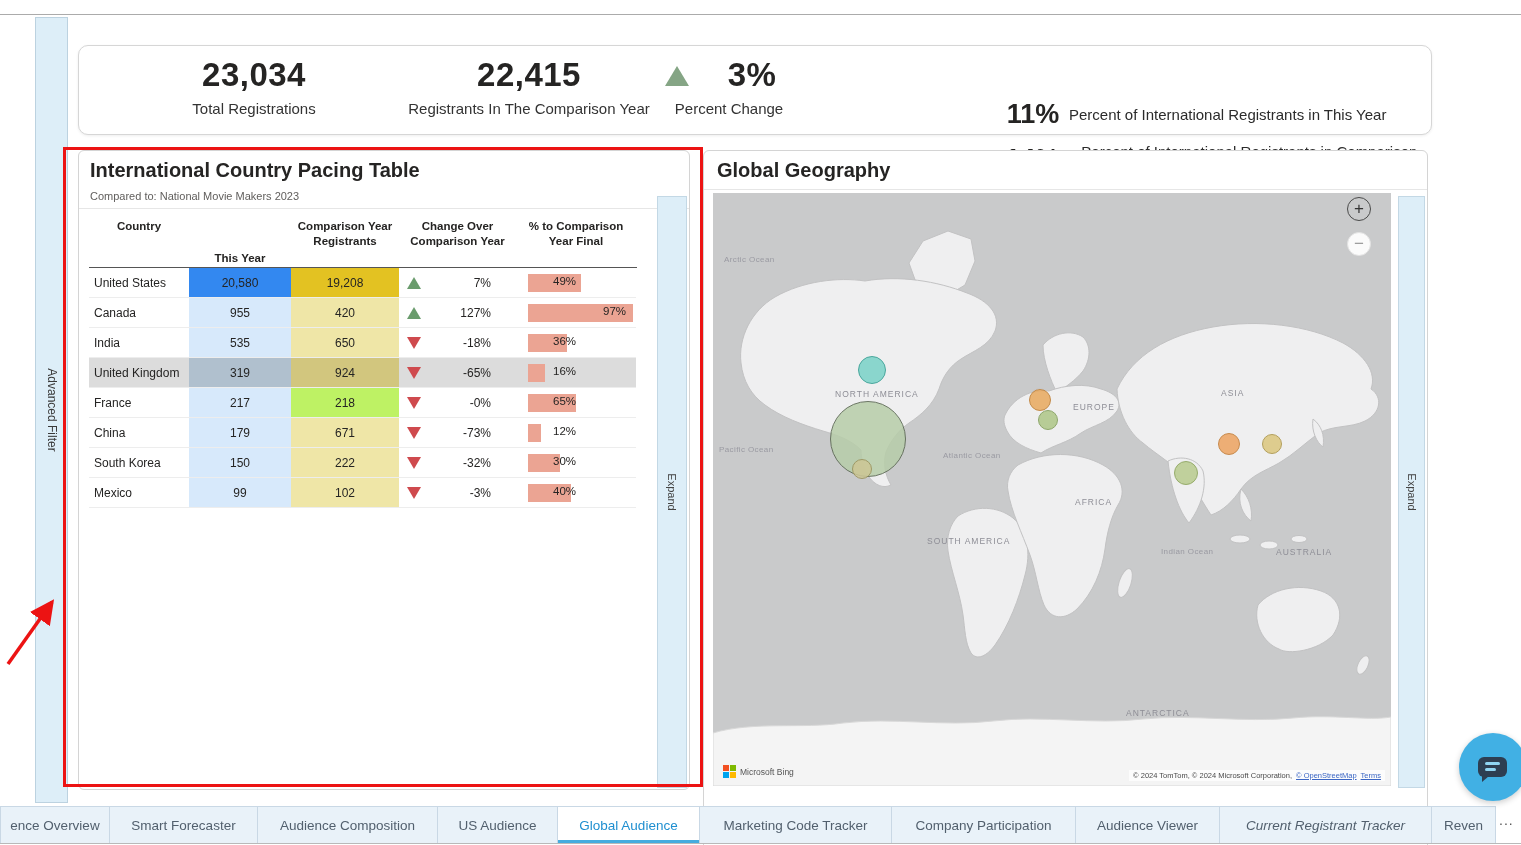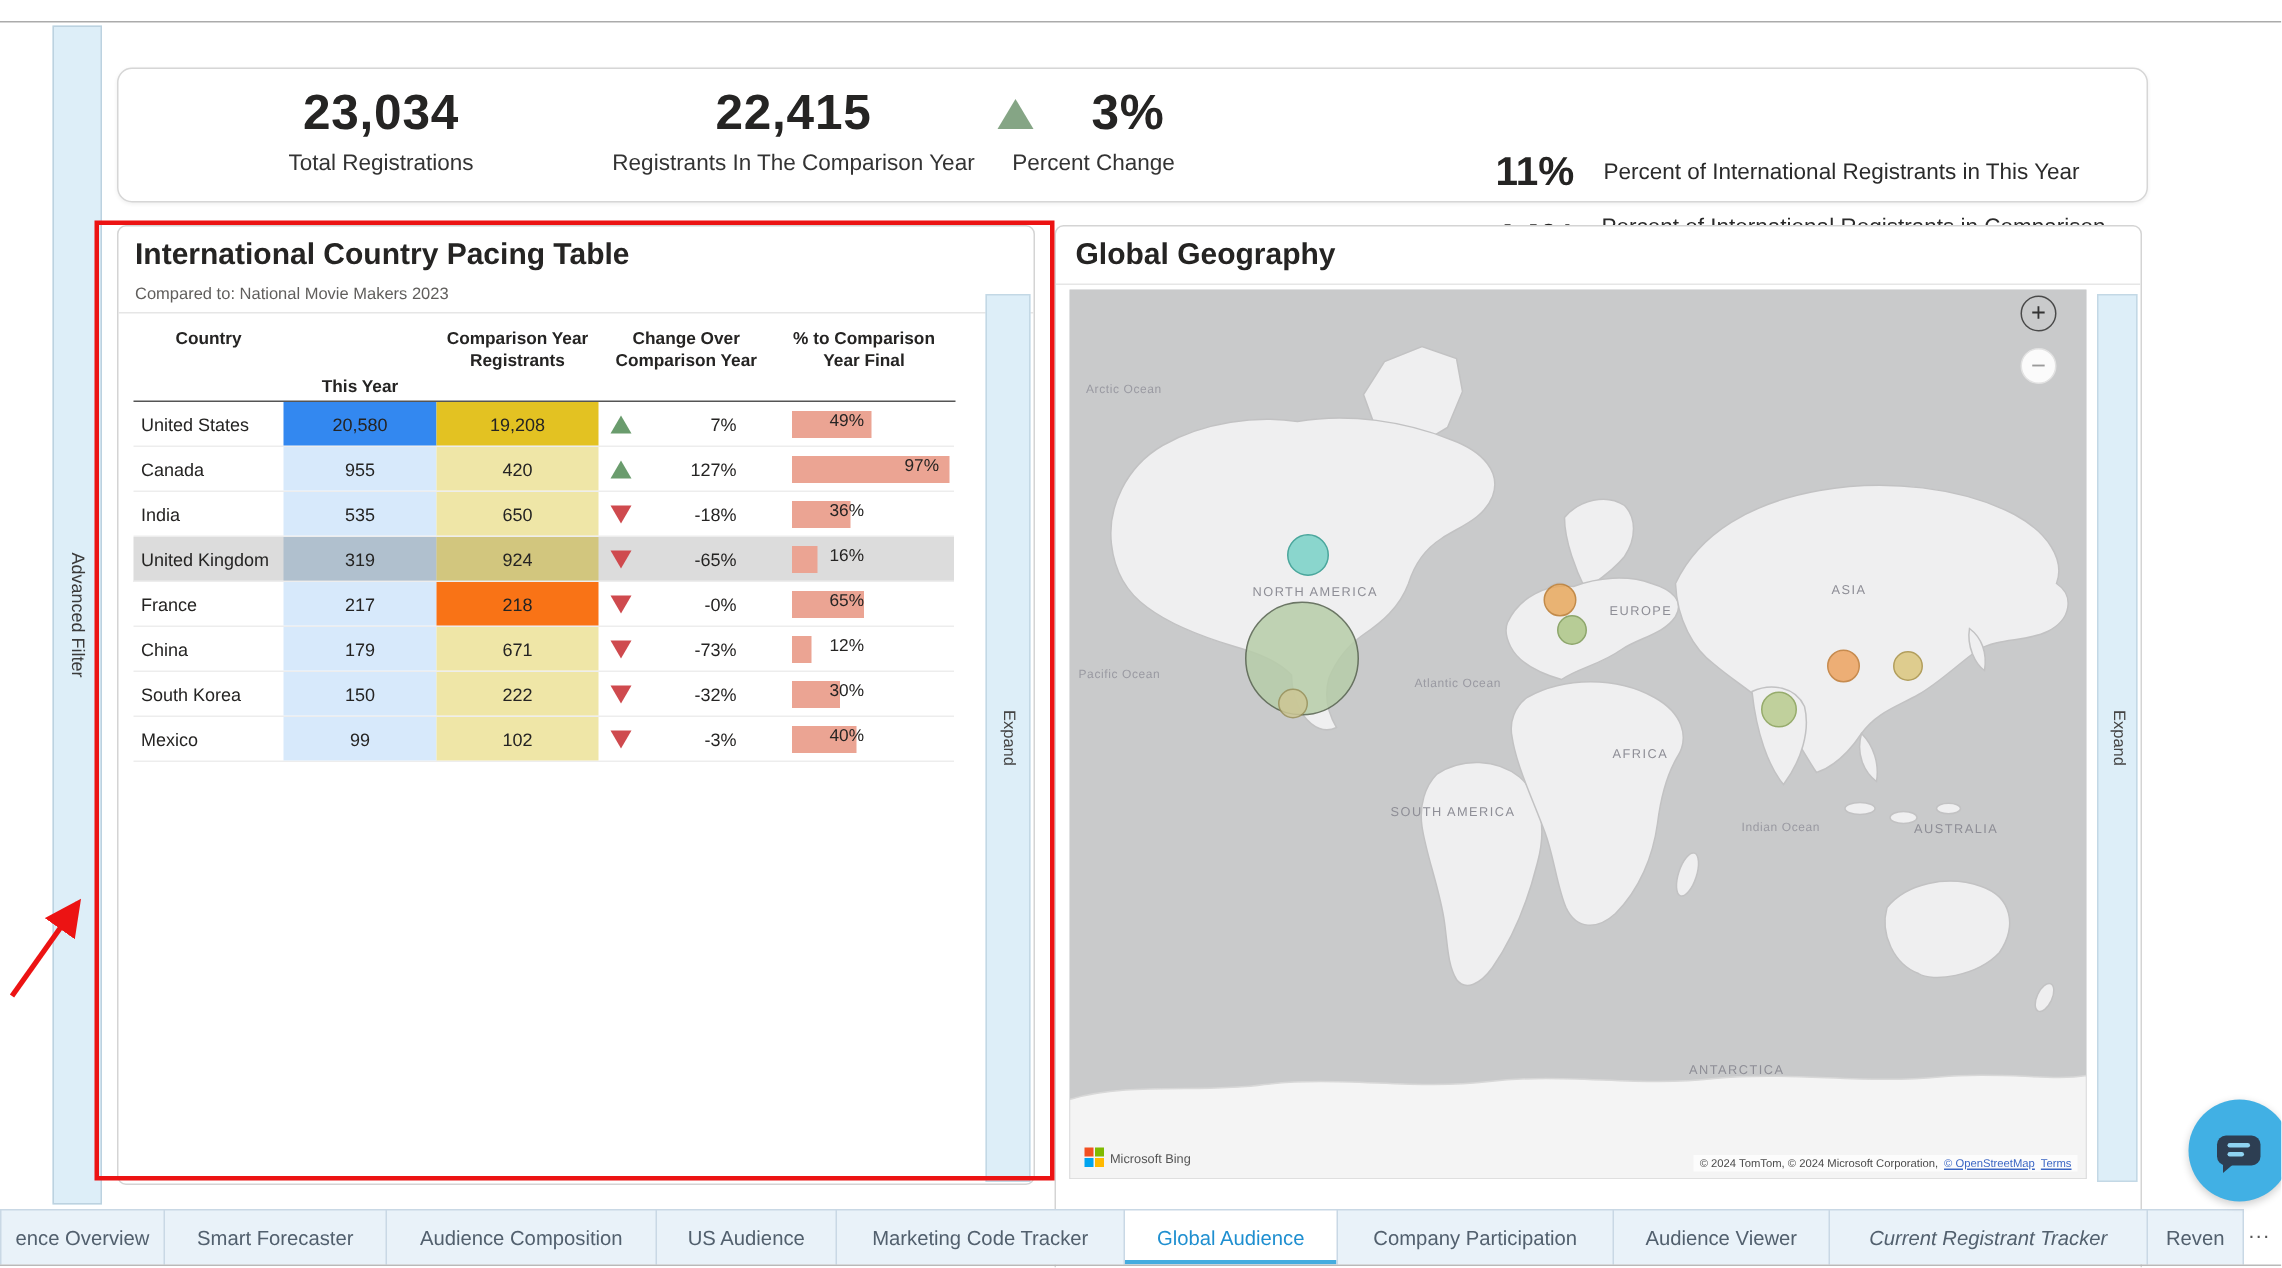--- a/index.html
+++ b/index.html
@@ -13,21 +13,21 @@
   .expand-strip{background:#ddeef8;border:1px solid #c3d8e5;box-sizing:border-box;}
   .expand-strip .vlabel{font-size:11px;color:#444;}
 
   
   .kpi-card{left:78px;top:45px;width:1352px;height:88px;background:#fff;border:1px solid #d6d6d6;border-radius:10px;box-shadow:0 1px 3px rgba(0,0,0,.07);}
   .kpi-num{font-size:33px;font-weight:700;color:#252423;letter-spacing:.5px;}
   .kpi-lbl{font-size:15px;color:#333;}
   .kpi-block{position:absolute;text-align:center;}
   .kpi-tri{position:absolute;width:0;height:0;border-left:12px solid transparent;border-right:12px solid transparent;border-bottom:20px solid #85a585;}
   .intl-wrap{position:absolute;left:918px;top:46px;}
-  .intl-row{display:flex;align-items:center;height:45px;}
+  .intl-row{display:flex;align-items:center;height:45px;text-align:center;}
   .intl-val{width:72px;font-size:27px;font-weight:700;color:#252423;}
   .intl-lbl{font-size:15px;color:#2b2b2b;}
 
   
   .panel{background:#fff;border:1px solid #d4d4d4;border-radius:6px;box-sizing:border-box;}
   .pacing-panel{left:78px;top:150px;width:612px;height:640px;}
   .map-panel{left:703px;top:150px;width:725px;height:708px;}
   .panel-title{position:absolute;left:11px;top:8px;font-size:20px;font-weight:600;color:#252423;}
   .panel-sub{position:absolute;left:11px;top:39px;font-size:11px;color:#605e5c;}
   .pacing-divider{position:absolute;left:0;top:57px;width:100%;height:1px;background:#e6e6e6;}
@@ -186,21 +186,21 @@
             <div class="chg-txt">-65%</div>
           </div>
           <div class="td c-bar">
             <div class="bar" style="width: 17px; background: rgb(235, 164, 147);"></div>
             <div class="bar-lbl" style="left: 25px;">16%</div>
           </div>
         </div>
         <div class="trow">
           <div class="td c-country">France</div>
           <div class="td c-ty" style="background: rgb(215, 233, 251);">217</div>
-          <div class="td c-comp" style="background: #f97316;">218</div>
+          <div class="td c-comp" style="background: #bef264;">218</div>
           <div class="td c-chg">
             <div class="tri-down" style="border-top-color: rgb(207, 74, 78);"></div>
             <div class="chg-txt">-0%</div>
           </div>
           <div class="td c-bar">
             <div class="bar" style="width: 48px; background: rgb(235, 164, 147);"></div>
             <div class="bar-lbl" style="left: 25px;">65%</div>
           </div>
         </div>
         <div class="trow">
@@ -305,22 +305,22 @@
         </marker>
       </defs>
     <line x1="8" y1="76" x2="52" y2="14" stroke="#ec1313" stroke-width="3.5" marker-end="url(#ah)"></line>
   </svg>
 
   <div class="abs tabbar" id="tabbar">
       <div class="tab" style="width: 110px;">ence Overview</div>
       <div class="tab" style="width: 148px;">Smart Forecaster</div>
       <div class="tab" style="width: 180px;">Audience Composition</div>
       <div class="tab" style="width: 120px;">US Audience</div>
+      <div class="tab tab-active" style="width: 142px;">Global Audience<div class="tab-underline"></div></div>
       <div class="tab" style="width: 192px;">Marketing Code Tracker</div>
-      <div class="tab tab-active" style="width: 142px;">Global Audience<div class="tab-underline"></div></div>
       <div class="tab" style="width: 184px;">Company Participation</div>
       <div class="tab" style="width: 144px;">Audience Viewer</div>
       <div class="tab" style="width: 212px; font-style: italic;">Current Registrant Tracker</div>
       <div class="tab" style="width: 64px;">Reven</div>
     </div>
   <div class="abs tab-overflow">...</div>
   <div class="abs bottomline"></div>
 
   <div class="abs chat">
     <div class="chat-bubble">

